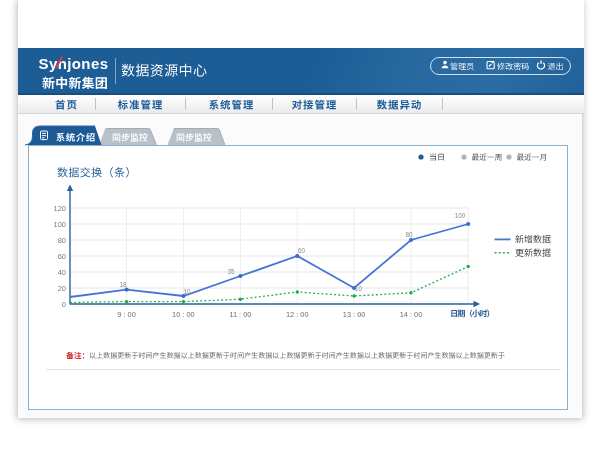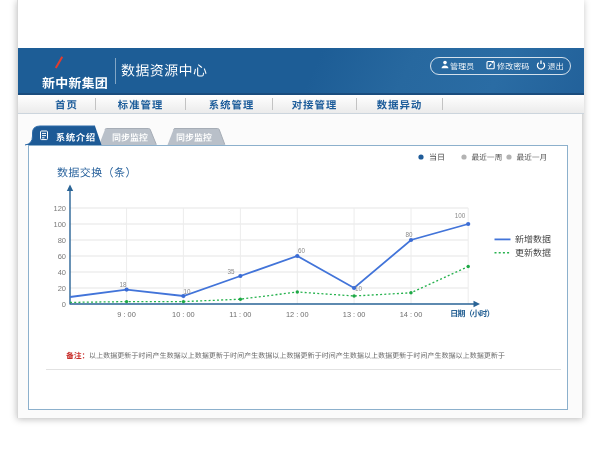--- a/index.html
+++ b/index.html
@@ -22,20 +22,21 @@
  <div class="topwhite"></div>
  <div class="hd"></div>
  <div class="nav">
   <i style="left:77px"></i>
       <i style="left:167px"></i>
       <i style="left:254px"></i>
       <i style="left:338px"></i>
       <i style="left:424px"></i>
  </div>
  <div class="panel"></div>
+ <div class="logo">Synjones</div>
  <div class="slash"></div>
  <div class="vsep"></div>
  <div class="pill"></div>
  <svg width="566" height="418" viewBox="0 0 566 418" style="position:absolute;left:0;top:0" font-family="Liberation Sans, sans-serif">
       <g transform="translate(24.0,87.8)">
         <path d="M1.5 -2.9C1.2 -2.2 0.8 -1.5 0.3 -1.0C0.6 -0.8 1.1 -0.4 1.4 -0.2C1.9 -0.8 2.4 -1.8 2.7 -2.6ZM4.6 -2.5C5.0 -1.9 5.4 -1.1 5.6 -0.5L6.7 -1.2C6.5 -0.7 6.3 -0.3 6.1 0.1C6.4 0.2 7.0 0.7 7.3 1.0C8.4 -0.6 8.6 -3.3 8.6 -5.2V-5.3H9.9V1.1H11.4V-5.3H12.6V-6.7H8.6V-8.8C9.9 -9.0 11.2 -9.4 12.3 -9.8L11.1 -10.9C10.1 -10.5 8.6 -10.1 7.1 -9.8V-5.2C7.1 -4.0 7.1 -2.5 6.7 -1.2C6.4 -1.7 6.0 -2.5 5.6 -3.0ZM2.6 -8.5H4.6C4.4 -8.0 4.2 -7.3 4.0 -6.9H2.5L3.1 -7.0C3.0 -7.4 2.9 -8.0 2.6 -8.5ZM2.5 -10.8C2.7 -10.5 2.8 -10.1 2.9 -9.8H0.7V-8.5H2.5L1.4 -8.2C1.6 -7.8 1.7 -7.3 1.8 -6.9H0.5V-5.6H3.0V-4.6H0.6V-3.3H3.0V-0.5C3.0 -0.4 2.9 -0.3 2.8 -0.3C2.7 -0.3 2.2 -0.3 1.8 -0.3C2.0 0.0 2.2 0.6 2.3 0.9C3.0 0.9 3.5 0.9 3.9 0.7C4.3 0.5 4.4 0.2 4.4 -0.5V-3.3H6.5V-4.6H4.4V-5.6H6.8V-6.9H5.4C5.6 -7.3 5.8 -7.8 6.0 -8.3L4.9 -8.5H6.6V-9.8H4.5C4.3 -10.2 4.1 -10.7 3.9 -11.1Z M18.8 -11.0V-8.8H14.3V-2.2H15.9V-2.9H18.8V1.2H20.5V-2.9H23.4V-2.3H25.1V-8.8H20.5V-11.0ZM15.9 -4.4V-7.3H18.8V-4.4ZM23.4 -4.4H20.5V-7.3H23.4Z M27.9 -2.9C27.6 -2.2 27.2 -1.5 26.7 -1.0C27.0 -0.8 27.5 -0.4 27.8 -0.2C28.3 -0.8 28.8 -1.8 29.1 -2.6ZM31.0 -2.5C31.4 -1.9 31.8 -1.1 32.0 -0.5L33.1 -1.2C32.9 -0.7 32.7 -0.3 32.5 0.1C32.8 0.2 33.4 0.7 33.7 1.0C34.8 -0.6 35.0 -3.3 35.0 -5.2V-5.3H36.3V1.1H37.8V-5.3H39.0V-6.7H35.0V-8.8C36.3 -9.0 37.6 -9.4 38.7 -9.8L37.5 -10.9C36.5 -10.5 35.0 -10.1 33.5 -9.8V-5.2C33.5 -4.0 33.5 -2.5 33.1 -1.2C32.8 -1.7 32.4 -2.5 32.0 -3.0ZM29.0 -8.5H31.0C30.8 -8.0 30.6 -7.3 30.4 -6.9H28.9L29.5 -7.0C29.4 -7.4 29.3 -8.0 29.0 -8.5ZM28.9 -10.8C29.1 -10.5 29.2 -10.1 29.3 -9.8H27.1V-8.5H28.9L27.8 -8.2C28.0 -7.8 28.1 -7.3 28.2 -6.9H26.9V-5.6H29.4V-4.6H27.0V-3.3H29.4V-0.5C29.4 -0.4 29.3 -0.3 29.2 -0.3C29.1 -0.3 28.6 -0.3 28.2 -0.3C28.4 0.0 28.6 0.6 28.7 0.9C29.4 0.9 29.9 0.9 30.3 0.7C30.7 0.5 30.8 0.2 30.8 -0.5V-3.3H32.9V-4.6H30.8V-5.6H33.2V-6.9H31.8C32.0 -7.3 32.2 -7.8 32.4 -8.3L31.3 -8.5H33.0V-9.8H30.9C30.7 -10.2 30.5 -10.7 30.3 -11.1Z M45.3 -3.6V-3.0H40.2V-1.7H44.0C42.8 -1.1 41.2 -0.5 39.8 -0.2C40.1 0.1 40.6 0.7 40.8 1.1C42.3 0.7 44.0 -0.1 45.3 -1.1V1.1H46.8V-1.1C48.1 -0.2 49.8 0.6 51.3 1.0C51.5 0.7 52.0 0.1 52.3 -0.2C50.9 -0.5 49.4 -1.1 48.3 -1.7H52.0V-3.0H46.8V-3.6ZM45.9 -7.0V-6.5H43.2V-7.0ZM45.6 -10.7C45.8 -10.4 45.9 -10.1 46.0 -9.8H43.9C44.2 -10.1 44.4 -10.4 44.6 -10.8L43.0 -11.1C42.4 -9.9 41.3 -8.6 39.9 -7.6C40.2 -7.4 40.7 -6.9 41.0 -6.5C41.2 -6.7 41.4 -6.9 41.7 -7.1V-3.4H43.2V-3.7H51.6V-4.9H47.3V-5.5H50.8V-6.5H47.3V-7.0H50.7V-8.0H47.3V-8.6H51.3V-9.8H47.6C47.5 -10.2 47.3 -10.7 47.0 -11.1ZM45.9 -8.0H43.2V-8.6H45.9ZM45.9 -5.5V-4.9H43.2V-5.5Z M53.7 -10.5V1.2H55.3V0.7H63.2V1.2H64.9V-10.5ZM55.3 -0.7V-9.1H63.2V-0.7ZM59.6 -8.7V-7.3H55.9V-5.9H59.0C58.0 -4.7 56.7 -3.8 55.6 -3.1C55.9 -2.9 56.3 -2.4 56.5 -2.1C57.5 -2.6 58.7 -3.4 59.6 -4.4V-2.6C59.6 -2.5 59.6 -2.5 59.4 -2.5C59.2 -2.4 58.7 -2.4 58.2 -2.5C58.4 -2.1 58.7 -1.5 58.7 -1.1C59.5 -1.1 60.1 -1.1 60.6 -1.3C61.0 -1.6 61.1 -1.9 61.1 -2.6V-5.9H62.7V-7.3H61.1V-8.7Z" fill="#ffffff"></path>
       </g>
       <g transform="translate(103.0,75.5)">
         <path d="M6.2 -11.5C6.0 -10.9 5.5 -10.1 5.2 -9.6L5.8 -9.3C6.2 -9.8 6.7 -10.5 7.1 -11.1ZM1.2 -11.1C1.6 -10.5 2.0 -9.7 2.1 -9.3L2.9 -9.6C2.8 -10.1 2.4 -10.9 2.0 -11.4ZM5.7 -3.6C5.4 -2.9 5.0 -2.3 4.4 -1.8C3.9 -2.0 3.4 -2.3 2.8 -2.5C3.0 -2.9 3.3 -3.2 3.5 -3.6ZM1.5 -2.1C2.2 -1.9 3.0 -1.5 3.7 -1.2C2.8 -0.5 1.7 -0.1 0.6 0.2C0.8 0.4 1.0 0.8 1.1 1.0C2.4 0.7 3.6 0.1 4.6 -0.7C5.0 -0.4 5.4 -0.2 5.8 0.1L6.4 -0.6C6.1 -0.8 5.7 -1.1 5.2 -1.3C6.0 -2.1 6.6 -3.1 6.9 -4.3L6.4 -4.6L6.2 -4.5H3.9L4.2 -5.2L3.3 -5.4C3.2 -5.1 3.0 -4.8 2.9 -4.5H1.0V-3.6H2.5C2.2 -3.1 1.8 -2.6 1.5 -2.1ZM3.6 -11.8V-9.2H0.7V-8.3H3.3C2.6 -7.4 1.5 -6.5 0.5 -6.1C0.8 -5.9 1.0 -5.5 1.1 -5.3C2.0 -5.8 2.9 -6.5 3.6 -7.4V-5.7H4.6V-7.6C5.2 -7.1 6.1 -6.4 6.5 -6.1L7.0 -6.8C6.7 -7.1 5.5 -7.9 4.8 -8.3H7.4V-9.2H4.6V-11.8ZM8.8 -11.6C8.5 -9.2 7.8 -6.8 6.7 -5.4C7.0 -5.2 7.4 -4.9 7.5 -4.7C7.9 -5.2 8.2 -5.9 8.5 -6.5C8.8 -5.2 9.2 -3.9 9.7 -2.8C8.9 -1.5 7.8 -0.4 6.3 0.3C6.5 0.5 6.8 0.9 6.9 1.2C8.3 0.4 9.4 -0.6 10.2 -1.8C10.9 -0.6 11.8 0.3 12.9 1.0C13.1 0.7 13.4 0.4 13.6 0.2C12.4 -0.5 11.5 -1.5 10.8 -2.8C11.5 -4.2 12.0 -6.0 12.3 -8.1H13.3V-9.0H9.3C9.5 -9.8 9.6 -10.7 9.8 -11.5ZM11.3 -8.1C11.1 -6.5 10.8 -5.1 10.3 -3.9C9.7 -5.1 9.3 -6.6 9.1 -8.1Z M21.2 -3.3V1.1H22.1V0.6H26.4V1.1H27.4V-3.3H24.7V-5.1H27.8V-6.0H24.7V-7.5H27.3V-11.1H19.9V-6.9C19.9 -4.7 19.8 -1.6 18.3 0.5C18.6 0.6 19.0 0.9 19.2 1.1C20.4 -0.6 20.8 -3.0 20.9 -5.1H23.7V-3.3ZM21.0 -10.2H26.3V-8.4H21.0ZM21.0 -7.5H23.7V-6.0H20.9L21.0 -6.9ZM22.1 -0.3V-2.4H26.4V-0.3ZM16.7 -11.7V-8.9H15.0V-8.0H16.7V-4.9C16.0 -4.7 15.3 -4.5 14.8 -4.3L15.1 -3.3L16.7 -3.8V-0.2C16.7 0.0 16.7 0.1 16.5 0.1C16.3 0.1 15.8 0.1 15.2 0.1C15.3 0.3 15.5 0.8 15.5 1.0C16.4 1.0 16.9 1.0 17.2 0.8C17.6 0.7 17.7 0.4 17.7 -0.2V-4.1L19.3 -4.7L19.2 -5.6L17.7 -5.2V-8.0H19.3V-8.9H17.7V-11.7Z M30.0 -10.5C31.0 -10.2 32.3 -9.5 32.9 -9.0L33.5 -9.8C32.8 -10.3 31.5 -10.9 30.5 -11.3ZM29.5 -6.9 29.8 -6.0C30.9 -6.3 32.4 -6.8 33.7 -7.3L33.5 -8.2C32.0 -7.7 30.5 -7.2 29.5 -6.9ZM31.3 -5.2V-1.3H32.4V-4.2H39.3V-1.4H40.4V-5.2ZM35.4 -3.8C35.0 -1.5 33.9 -0.3 29.5 0.3C29.7 0.5 29.9 0.9 30.0 1.1C34.7 0.5 36.0 -1.0 36.5 -3.8ZM36.0 -1.1C37.8 -0.5 40.1 0.4 41.3 1.1L41.9 0.2C40.7 -0.4 38.3 -1.3 36.6 -1.8ZM35.6 -11.7C35.2 -10.7 34.5 -9.5 33.4 -8.7C33.6 -8.6 33.9 -8.3 34.1 -8.0C34.7 -8.5 35.2 -9.1 35.6 -9.6H37.2C36.8 -8.2 35.9 -6.9 33.4 -6.2C33.6 -6.0 33.8 -5.7 33.9 -5.5C35.9 -6.0 37.0 -7.0 37.6 -8.1C38.5 -6.9 39.9 -6.0 41.5 -5.6C41.6 -5.8 41.9 -6.2 42.1 -6.4C40.4 -6.8 38.8 -7.7 38.1 -8.9C38.1 -9.1 38.2 -9.4 38.3 -9.6H40.4C40.2 -9.2 39.9 -8.7 39.7 -8.4L40.6 -8.1C41.0 -8.7 41.4 -9.5 41.8 -10.3L41.0 -10.5L40.8 -10.5H36.1C36.3 -10.8 36.4 -11.2 36.6 -11.6Z M50.7 -5.7H55.0V-4.5H50.7ZM50.7 -7.7H55.0V-6.5H50.7ZM50.3 -2.9C49.9 -1.9 49.2 -1.0 48.6 -0.3C48.8 -0.1 49.2 0.1 49.4 0.3C50.0 -0.4 50.7 -1.6 51.2 -2.6ZM54.2 -2.6C54.8 -1.7 55.5 -0.6 55.8 0.1L56.7 -0.3C56.4 -1.0 55.7 -2.1 55.1 -3.0ZM44.4 -10.9C45.2 -10.4 46.2 -9.7 46.8 -9.3L47.4 -10.1C46.8 -10.5 45.8 -11.2 45.0 -11.6ZM43.7 -7.1C44.5 -6.7 45.6 -6.0 46.1 -5.6L46.7 -6.4C46.2 -6.8 45.1 -7.4 44.3 -7.8ZM44.0 0.3 45.0 0.9C45.6 -0.4 46.4 -2.1 47.0 -3.6L46.2 -4.2C45.5 -2.6 44.6 -0.8 44.0 0.3ZM47.9 -11.1V-7.2C47.9 -4.9 47.8 -1.8 46.2 0.5C46.4 0.6 46.9 0.9 47.1 1.1C48.7 -1.3 49.0 -4.8 49.0 -7.2V-10.1H56.5V-11.1ZM52.3 -9.9C52.2 -9.5 52.0 -8.9 51.9 -8.5H49.8V-3.7H52.3V0.0C52.3 0.2 52.2 0.2 52.1 0.2C51.9 0.2 51.3 0.2 50.6 0.2C50.7 0.5 50.9 0.9 50.9 1.1C51.8 1.1 52.4 1.1 52.8 1.0C53.2 0.8 53.3 0.5 53.3 0.0V-3.7H56.0V-8.5H52.9C53.1 -8.9 53.3 -9.3 53.5 -9.7Z M64.0 -11.8V-9.3H58.9V-2.6H60.0V-3.5H64.0V1.1H65.1V-3.5H69.2V-2.7H70.2V-9.3H65.1V-11.8ZM60.0 -4.5V-8.2H64.0V-4.5ZM69.2 -4.5H65.1V-8.2H69.2Z M76.1 -7.9V-0.9C76.1 0.5 76.6 0.9 78.1 0.9C78.4 0.9 80.6 0.9 80.9 0.9C82.5 0.9 82.8 0.1 83.0 -2.6C82.7 -2.7 82.2 -2.9 82.0 -3.1C81.9 -0.6 81.7 -0.1 80.9 -0.1C80.4 -0.1 78.6 -0.1 78.2 -0.1C77.4 -0.1 77.2 -0.3 77.2 -0.9V-7.9ZM73.9 -6.8C73.7 -5.1 73.2 -2.9 72.6 -1.5L73.7 -1.1C74.3 -2.6 74.7 -4.9 74.9 -6.6ZM82.7 -6.8C83.4 -5.1 84.2 -2.9 84.5 -1.5L85.5 -1.9C85.2 -3.3 84.4 -5.5 83.6 -7.2ZM76.8 -10.6C78.1 -9.6 79.8 -8.3 80.6 -7.4L81.3 -8.2C80.5 -9.1 78.8 -10.4 77.5 -11.3Z" fill="#ffffff"></path>
       </g>

